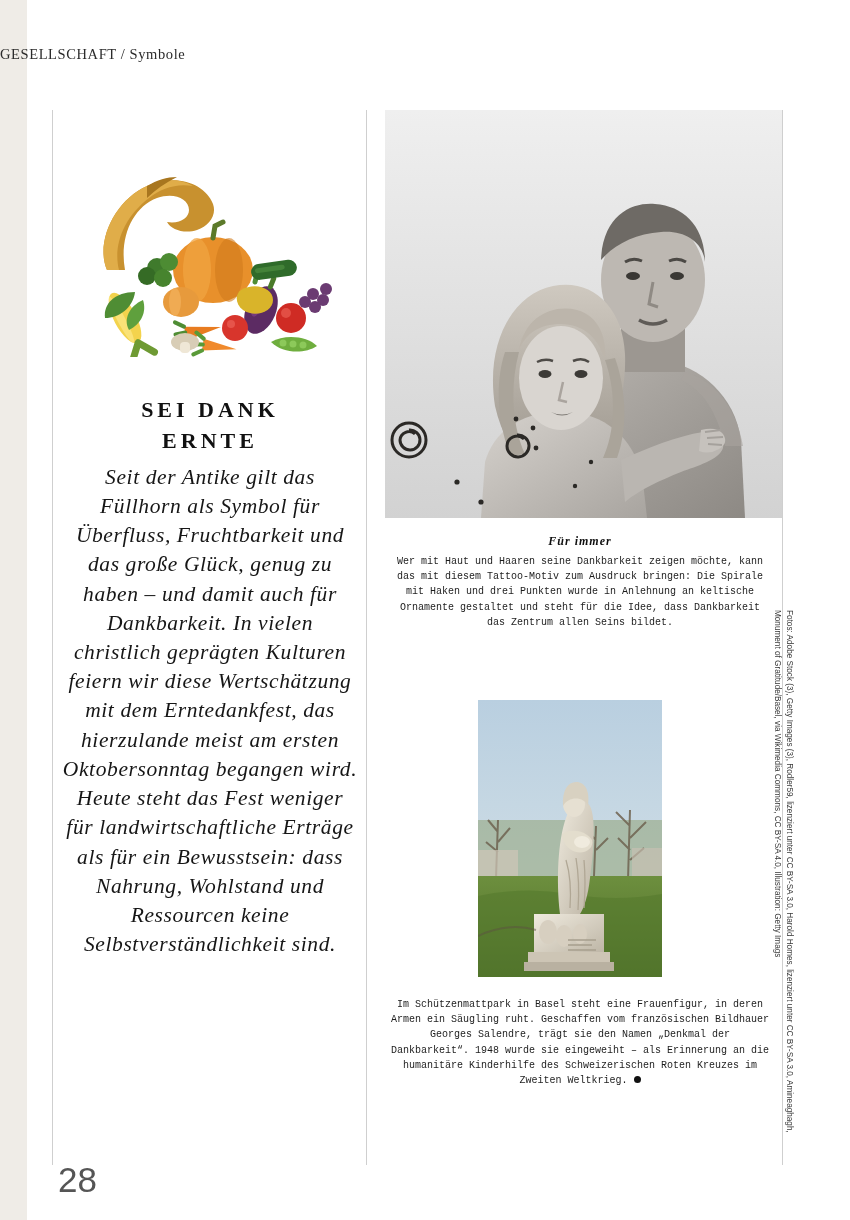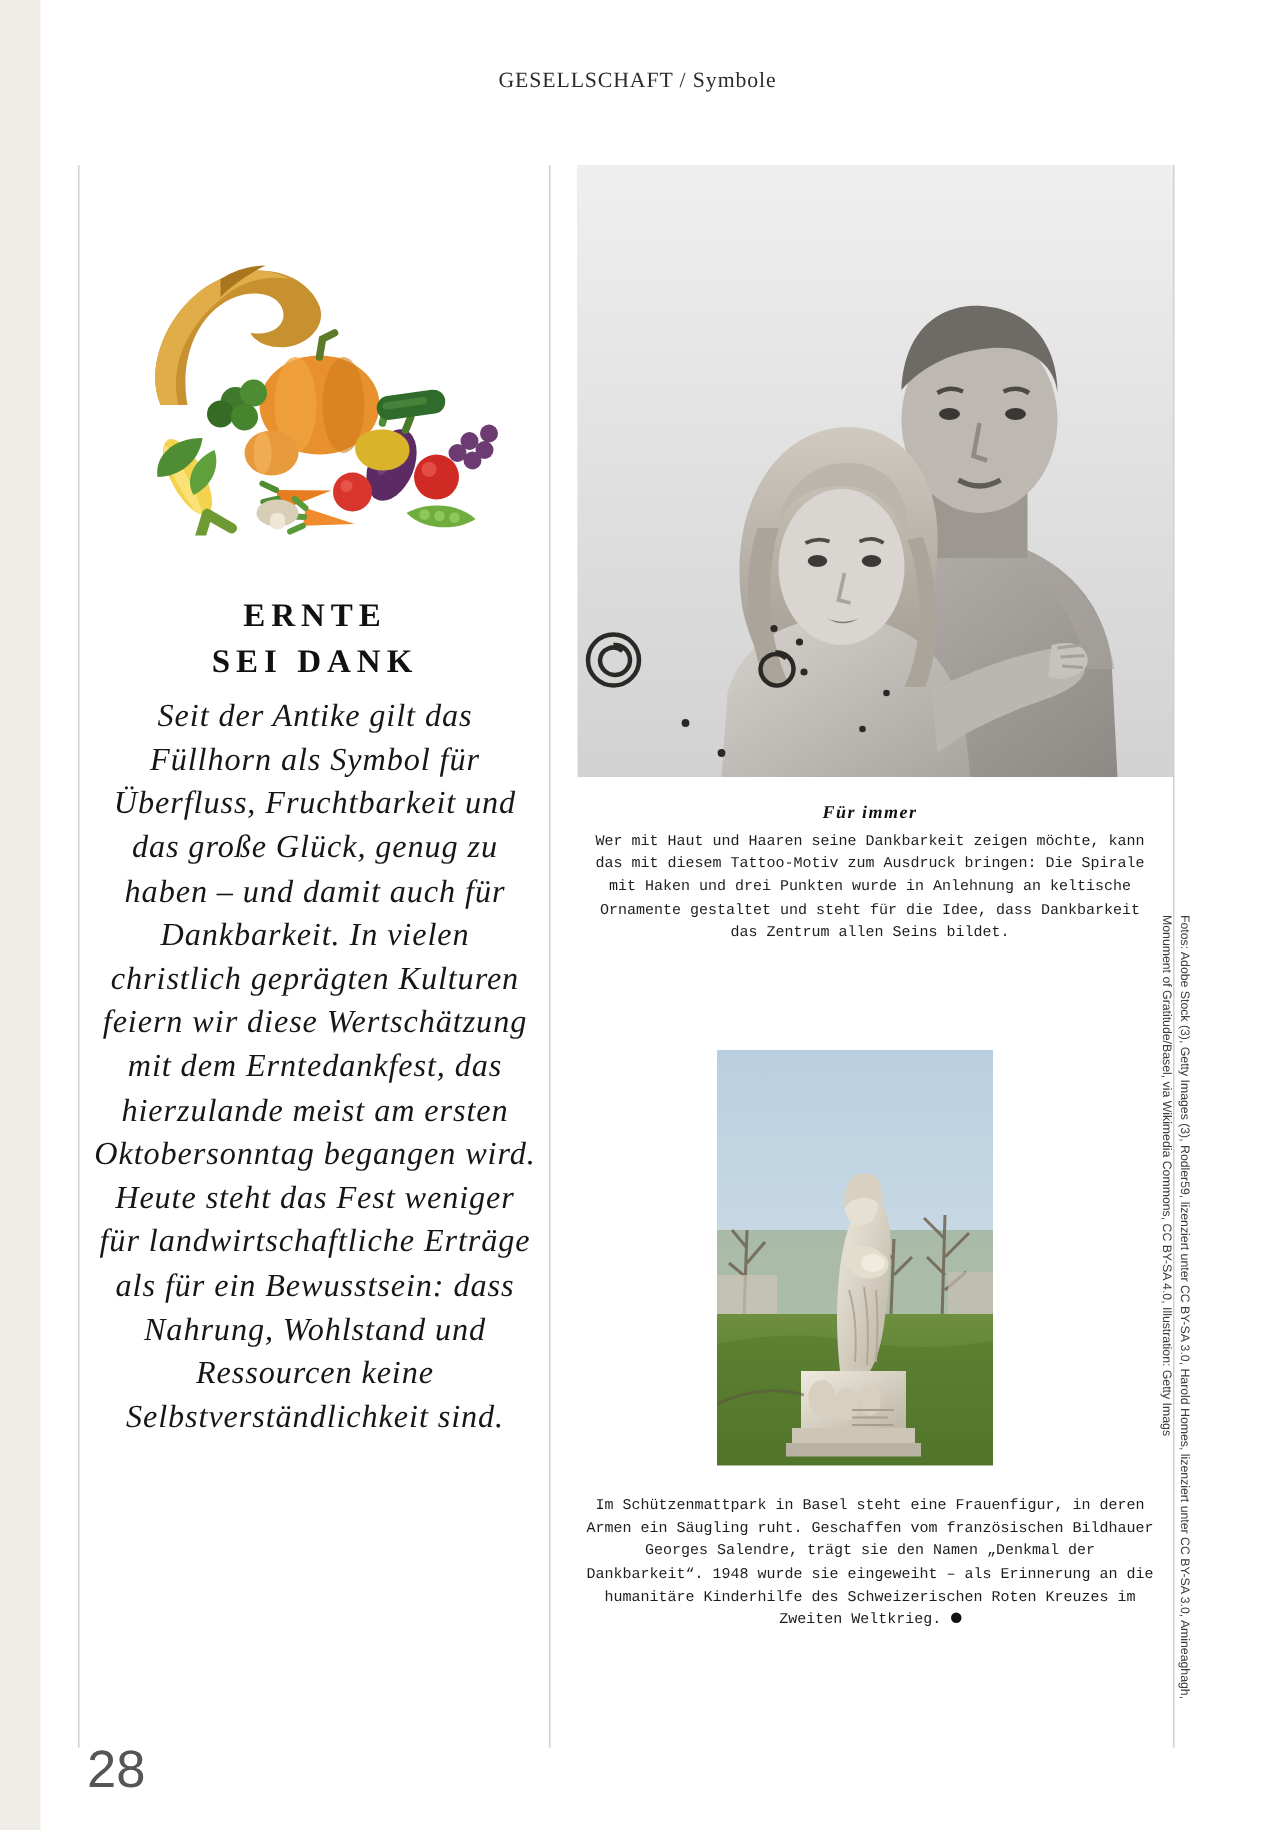--- a/index.html
+++ b/index.html
@@ -33,21 +33,20 @@
     width: 850px;
     height: 1220px;
   }
 
   
   .running-head {
     position: absolute;
     top: 46px;
     left: 0;
     width: 850px;
-    text-align: center;
     font-family: "Liberation Serif", serif;
     font-size: 14.5px;
     letter-spacing: 0.6px;
     color: #2b2b2b;
   }
 
   
   .rule {
     position: absolute;
     background: #cfcfcf;
@@ -276,22 +275,22 @@
           <rect x="166" y="120" width="46" height="16" rx="8" fill="#2f6b2a"></rect>
           <rect x="170" y="124" width="30" height="5" rx="3" fill="#4a8a3d" opacity="0.8"></rect>
         </g>
 
         <ellipse cx="96" cy="160" rx="18" ry="15" fill="#e79a3c"></ellipse>
         <ellipse cx="90" cy="160" rx="6" ry="14" fill="#f3b25c" opacity="0.7"></ellipse>
       </svg>
     </div>
 
     <div class="headline">
+      <div>SEI DANK</div>
       <div>ERNTE</div>
-      <div>SEI DANK</div>
     </div>
 
     <div class="lede">Seit der Antike gilt das Füllhorn als Symbol für Überfluss, Fruchtbarkeit und das große Glück, genug zu haben – und damit auch für Dankbarkeit. In vielen christlich geprägten Kulturen feiern wir diese Wertschätzung mit dem Erntedankfest, das hierzulande meist am ersten Oktobersonntag begangen wird. Heute steht das Fest weniger für landwirtschaftliche Erträge als für ein Bewusstsein: dass Nahrung, Wohlstand und Ressourcen keine Selbstverständlichkeit sind.</div>
   </div>
 
   <div class="photo-top">
     <svg class="bw-photo" viewBox="0 0 397 408" preserveAspectRatio="xMidYMid slice" aria-hidden="true">
       <defs>
         <linearGradient id="bg" x1="0" y1="0" x2="0" y2="1">
           <stop offset="0%" stop-color="#efefef"></stop>

